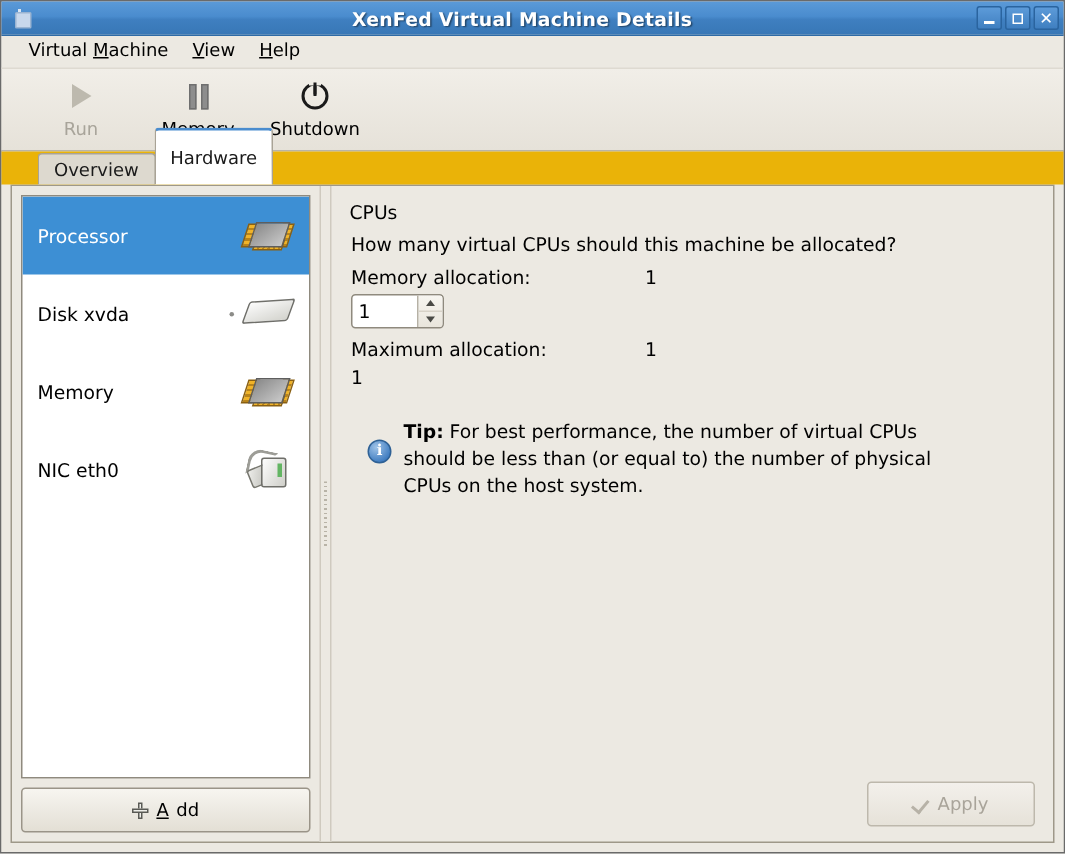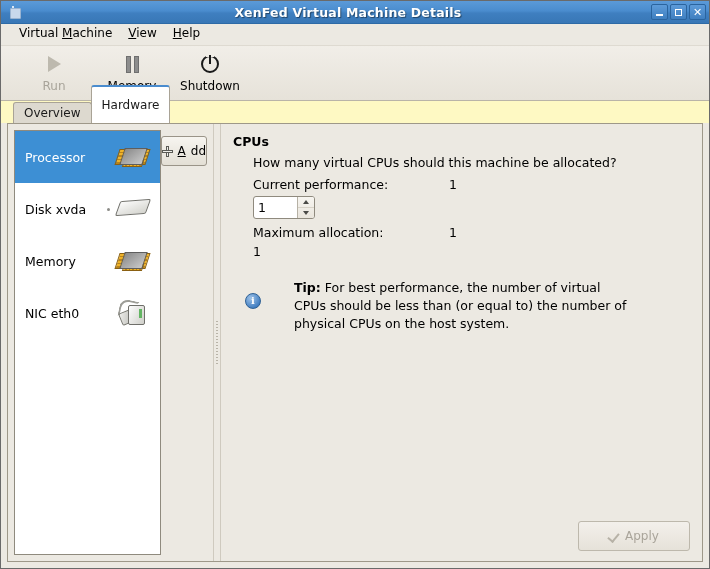--- a/index.html
+++ b/index.html
@@ -181,22 +181,22 @@
     background: #1a1a1a;
     z-index: 2;
   }
 
   
   .tabstrip {
     flex: 0 0 22px;
     height: 22px;
     display: flex;
     align-items: flex-end;
-    padding-left: 12px;
-    background: #fef9c3;
+    padding-left: 24px;
+    background: #eab308;
     position: relative;
   }
   .tabstrip::after {
     content: "";
     position: absolute;
     left: 0; right: 0; bottom: 0;
     height: 1px;
     background: transparent;
   }
   .tab {
@@ -234,21 +234,21 @@
     background: #ece9e2;
     display: flex;
     flex: 1 1 auto;
     min-width: 0;
     box-sizing: border-box;
   }
   .left-pane {
     width: 205px;
     flex: 0 0 205px;
     display: flex;
-    flex-direction: row;
+    flex-direction: column;
     padding: 6px;
     box-sizing: border-box;
   }
   .hw-list {
     flex: 1 1 auto;
     background: #ffffff;
     border: 1px solid #8f8a7e;
     overflow: hidden;
     min-height: 0;
   }
@@ -394,26 +394,26 @@
 
   .right-pane {
     flex: 1 1 auto;
     display: flex;
     flex-direction: column;
     padding: 8px 10px 8px 10px;
     box-sizing: border-box;
     min-width: 0;
   }
   .section-title {
-    font-weight: bold;
+    font-weight: normal;
     font-size: 12.5px;
     margin: 2px 0 6px 2px;
   }
   .form {
-    margin-left: 22px;
+    margin-left: 3px;
   }
   .prompt { font-size: 12.5px; margin-bottom: 7px; }
   .row {
     display: flex;
     align-items: center;
     margin-bottom: 4px;
     font-size: 12.5px;
   }
   .row .lab { width: 196px; flex: 0 0 196px; }
   .row .val { }
@@ -477,21 +477,20 @@
     display: flex; align-items: center; justify-content: center;
     color: #ffffff;
     font-size: 10px;
     font-weight: bold;
     font-family: "DejaVu Serif", serif;
     line-height: 1;
   }
   .tip-text {
     font-size: 12.5px;
     line-height: 1.45;
-    margin-left: 25px;
   }
   .tip-text b { font-weight: bold; }
 
   .right-bottom {
     margin-top: auto;
     display: flex;
     justify-content: flex-end;
     padding-right: 2px;
     padding-bottom: 2px;
   }
@@ -644,21 +643,21 @@
         <div class="grip"></div>
       </div>
 
       <div class="right-pane">
         <div class="section-title">CPUs</div>
 
         <div class="form">
           <div class="prompt">How many virtual CPUs should this machine be allocated?</div>
 
           <div class="row">
-            <span class="lab">Current performance:</span>
+            <span class="lab">Memory allocation:</span>
             <span class="val">1</span>
           </div>
 
           <div class="row spin">
             <span class="spinner">
               <input type="text" value="1" style="">
               <span class="spin-btns">
                 <span class="spin-btn up">
                     <span class="arr-up"></span>
                   </span>

